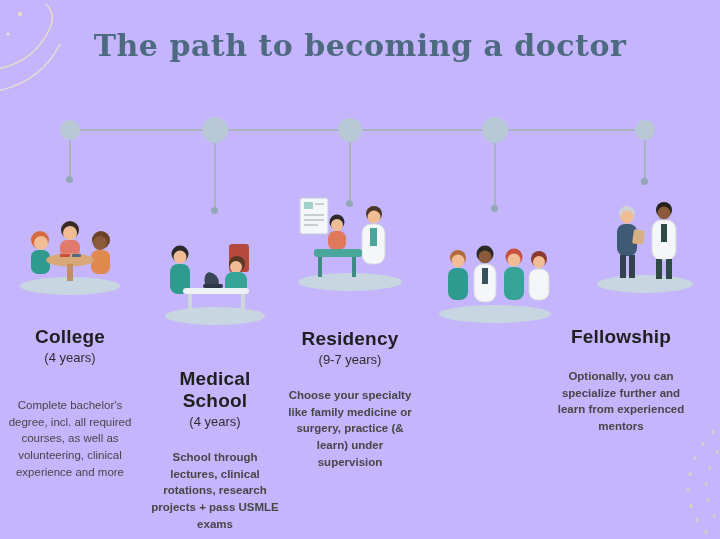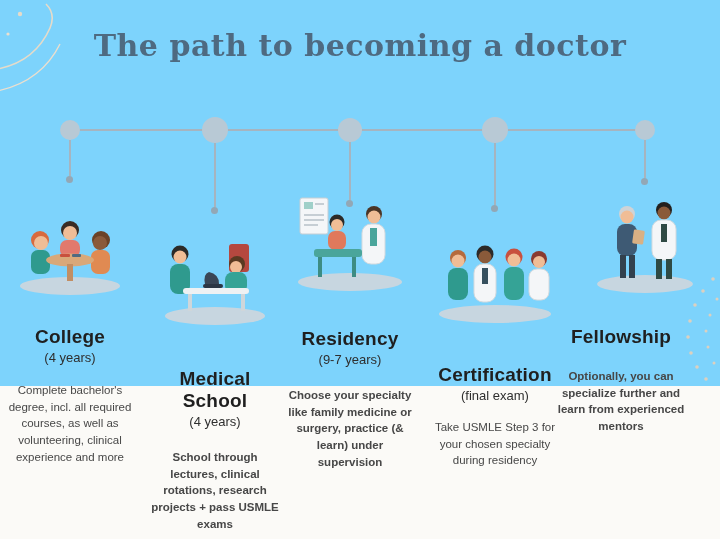--- a/index.html
+++ b/index.html
@@ -5,22 +5,22 @@
   * { margin: 0; padding: 0; box-sizing: border-box; }
   html, body { width: 720px; height: 539px; }
   body {
     font-family: "Liberation Sans", sans-serif;
     background: #fbfaf7;
     overflow: hidden;
   }
   .canvas {
     position: relative;
     width: 720px;
-    height: 386px;
-    background: #7dd3fc;
+    height: 539px;
+    background: #c4b5fd;
   }
   .deco { position: absolute; pointer-events: none; }
   .deco.tl { left: 0; top: 0; }
   .deco.br { right: 0; bottom: 0; }
 
   .title {
     position: absolute;
     top: 28px;
     left: 0;
     width: 100%;
@@ -71,21 +71,21 @@
   .step-text .duration {
     font-size: 13px;
     color: #2e2e2e;
     margin-top: 2px;
   }
   .step-text .desc {
     font-size: 11.5px;
     line-height: 1.45;
     color: #474747;
   }
-  .gap-lg .desc { margin-top: 17px; text-align: center; }
+  .gap-lg .desc { margin-top: 32px; text-align: center; }
   .gap-md .desc { margin-top: 20px; font-weight: bold; }
   .gap-sm .desc { margin-top: 16px; }
 </style>
 </head>
 <body>
 
 <div class="canvas">
 
   <svg class="deco tl" width="110" height="120" viewBox="0 0 110 120">
     <path d="M-8 70 Q 34 64 50 28 Q 56 14 46 4" stroke="#e6dbc9" stroke-width="1.6" fill="none"></path>
@@ -232,25 +232,20 @@
     <rect x="52" y="44" width="6" height="16" fill="#36505e"></rect>
 
     <circle cx="84" cy="33" r="8.5" fill="#c8503e"></circle>
     <circle cx="84" cy="36" r="6.5" fill="#f0bd96"></circle>
     <rect x="74" y="43" width="20" height="33" rx="8" fill="#35a396"></rect>
 
     <circle cx="109" cy="35" r="8" fill="#8a3b30"></circle>
     <circle cx="109" cy="38" r="6" fill="#f0bd96"></circle>
     <rect x="99" y="45" width="20" height="31" rx="8" fill="#f4f6f8" stroke="#d4dade"></rect>
   </svg>
-  <div class="step-text gap-sm" style="left:429px; top:364px; width:132px;">
-    <h2>Certification</h2>
-    <div class="duration">(final exam)</div>
-    <p class="desc">Take USMLE Step 3 for your chosen specialty during residency</p>
-  </div>
 
   <svg class="illus" style="left:585px; top:194px;" width="120" height="100" viewBox="0 0 120 100">
     <ellipse cx="60" cy="90" rx="48" ry="9" fill="#c7d6e0"></ellipse>
 
     <circle cx="42" cy="20" r="8" fill="#cfd3d6"></circle>
     <circle cx="42" cy="23" r="6.5" fill="#f0bd96"></circle>
     <rect x="32" y="30" width="20" height="32" rx="8" fill="#3e5a74"></rect>
     <rect x="48" y="36" width="11" height="14" rx="1.5" fill="#d9b084" transform="rotate(8 53 43)"></rect>
     <rect x="35" y="61" width="6" height="23" fill="#33414e"></rect>
     <rect x="44" y="61" width="6" height="23" fill="#33414e"></rect>

